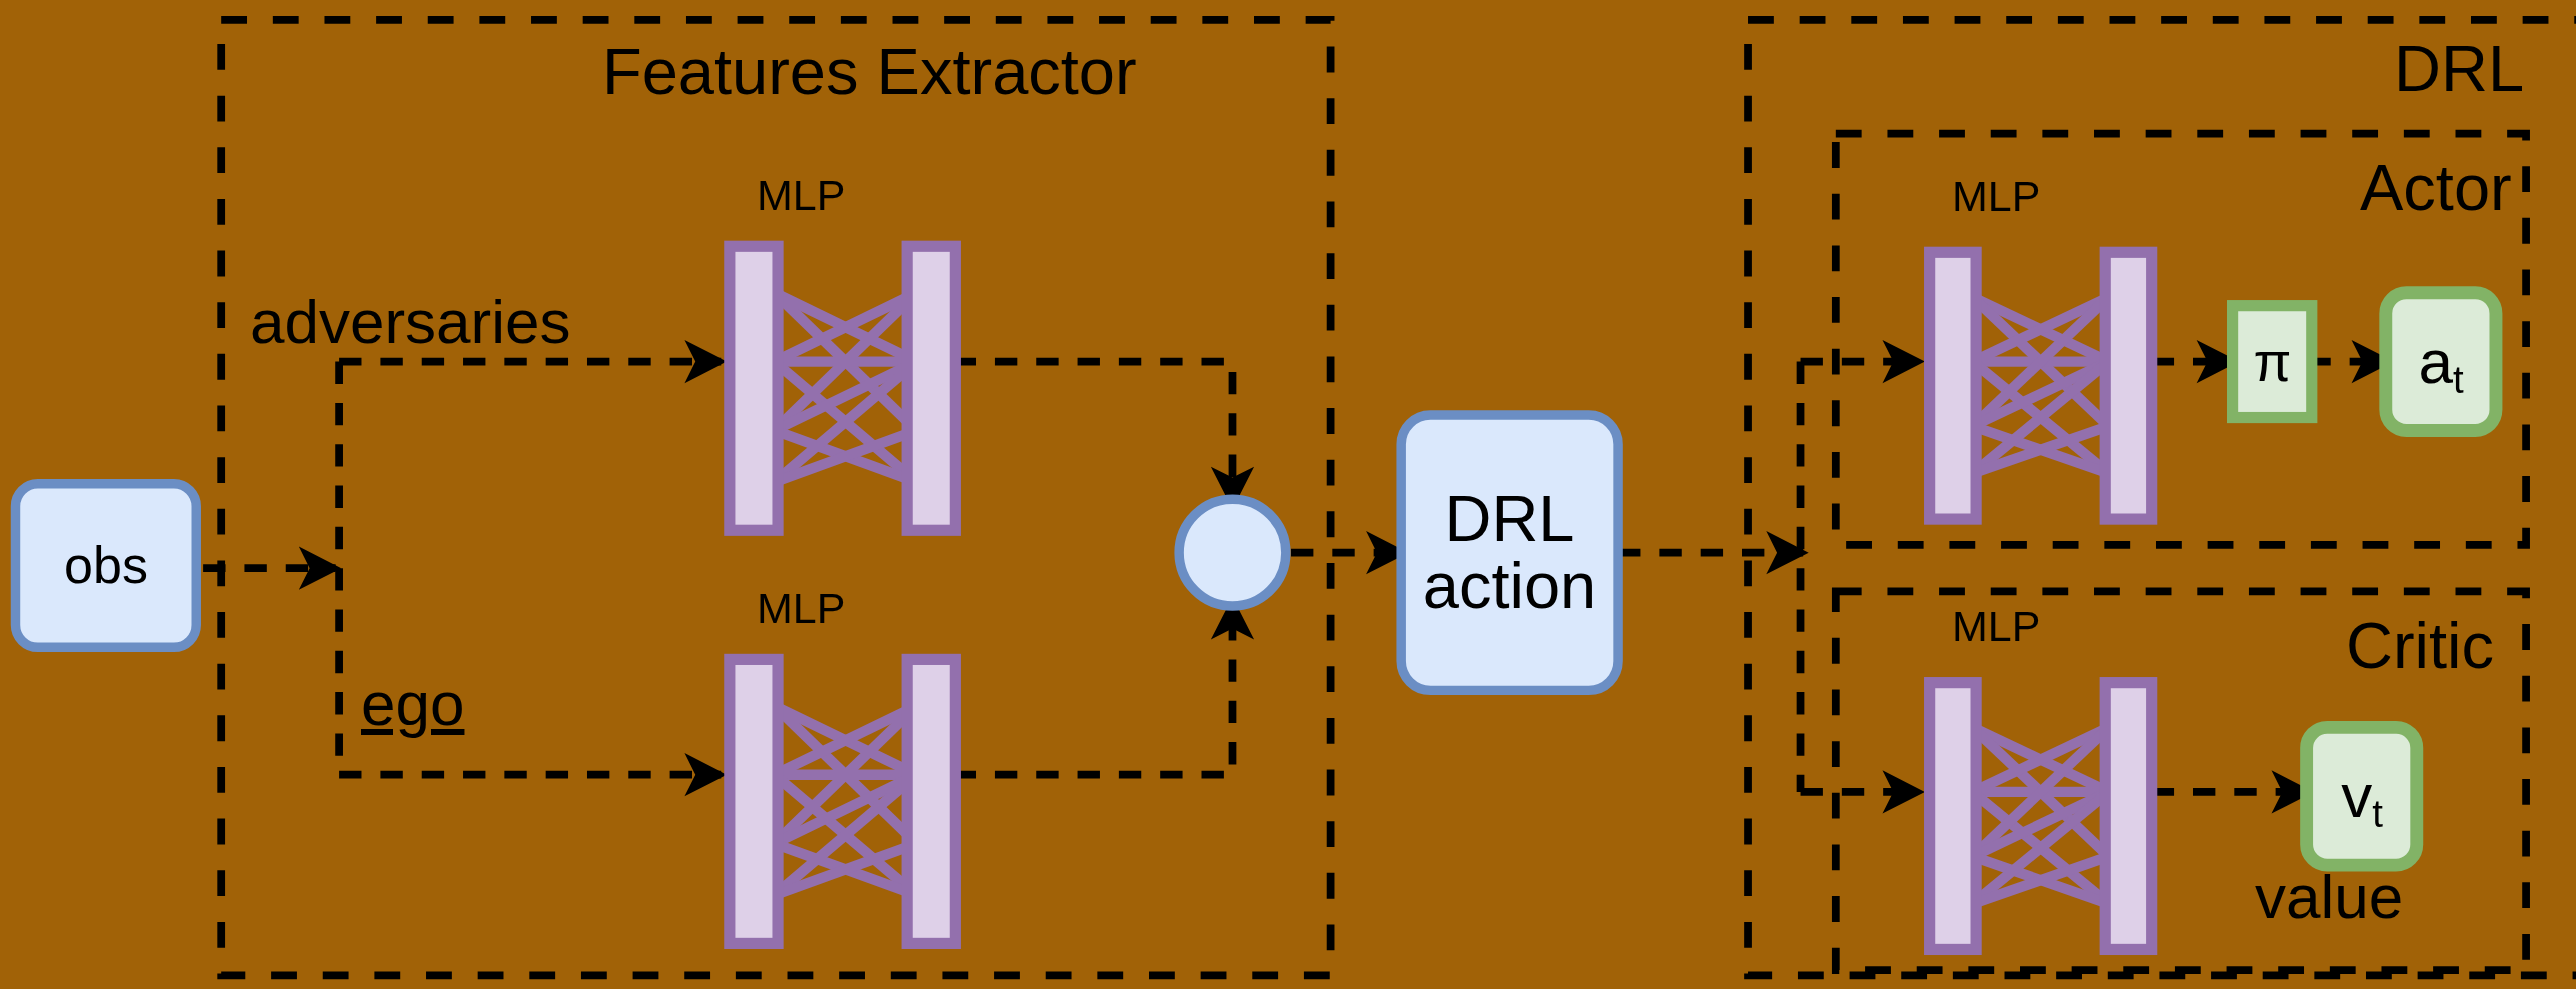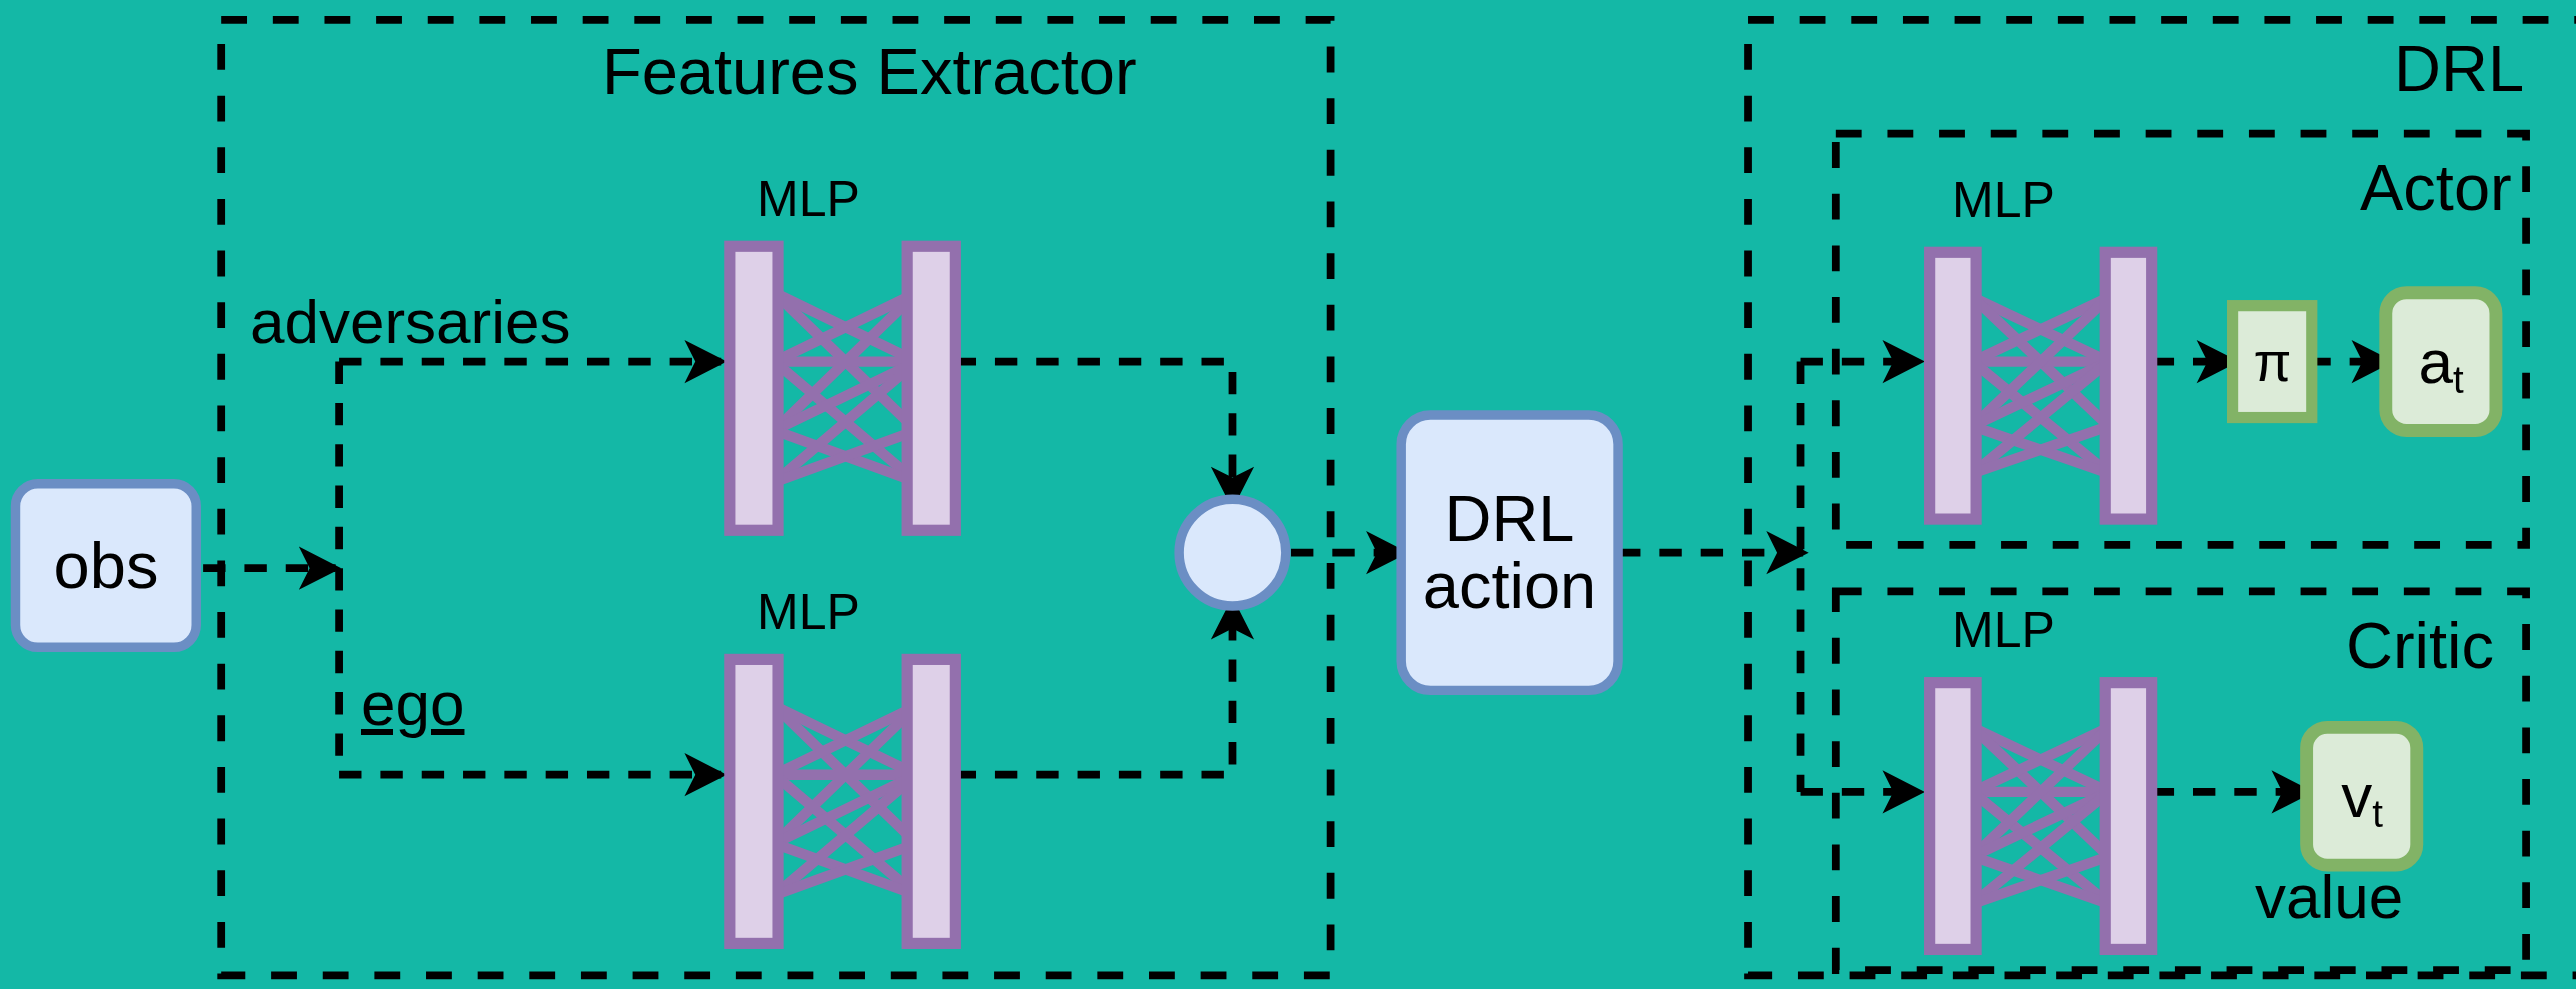--- a/index.html
+++ b/index.html
@@ -4,21 +4,21 @@
 <style>
   html, body {
     margin: 0;
     padding: 0;
     background: #ffffff;
   }
   #stage {
     position: relative;
     width: 2576px;
     height: 990px;
-    background: #14b8a6;
+    background: #a16207;
     font-family: "Liberation Sans", sans-serif;
     overflow: hidden;
   }
   #stage svg.layer {
     position: absolute;
     left: 0;
     top: 0;
     width: 2576px;
     height: 990px;
   }
@@ -26,21 +26,21 @@
     position: absolute;
     color: #000000;
     font-family: "Liberation Sans", sans-serif;
     white-space: nowrap;
     line-height: 1;
   }
   .lbl-group {
     font-size: 65px;
   }
   .lbl-mlp {
-    font-size: 50px;
+    font-size: 43px;
     text-align: right;
   }
   .lbl-edge {
     font-size: 62px;
   }
   .lbl-under {
     font-size: 62px;
   }
   .node-text {
     position: absolute;
@@ -207,21 +207,21 @@
 
   <div class="lbl lbl-mlp" style="left:1952px; top:605px;">MLP</div>
 
   <div class="lbl lbl-edge" style="left:250px; top:291px;">adversaries</div>
 
   <div class="lbl lbl-edge" style="left:361px; top:673px;text-decoration:underline;">ego</div>
 
 
   <div class="lbl lbl-under" style="left:2255px; top:866px;">value</div>
 
-  <div class="node-text" style="left:15.5px; top:484px; width:181px; height:164px; font-size:65px;">obs</div>
+  <div class="node-text" style="left:15.5px; top:484px; width:181px; height:164px; font-size:52px;">obs</div>
 
   <div class="node-text" style="left:1401px; top:415px; width:217px; height:275px; font-size:65px;">
     <span>DRL</span>
     <span>action</span>
   </div>
 
   <div class="node-text" style="left:2233px; top:306px; width:79px; height:112px; font-size:55px;">π</div>
 
   <div class="node-text" style="left:2386px; top:293px; width:110px; height:138px; font-size:62px;">
     <div>

